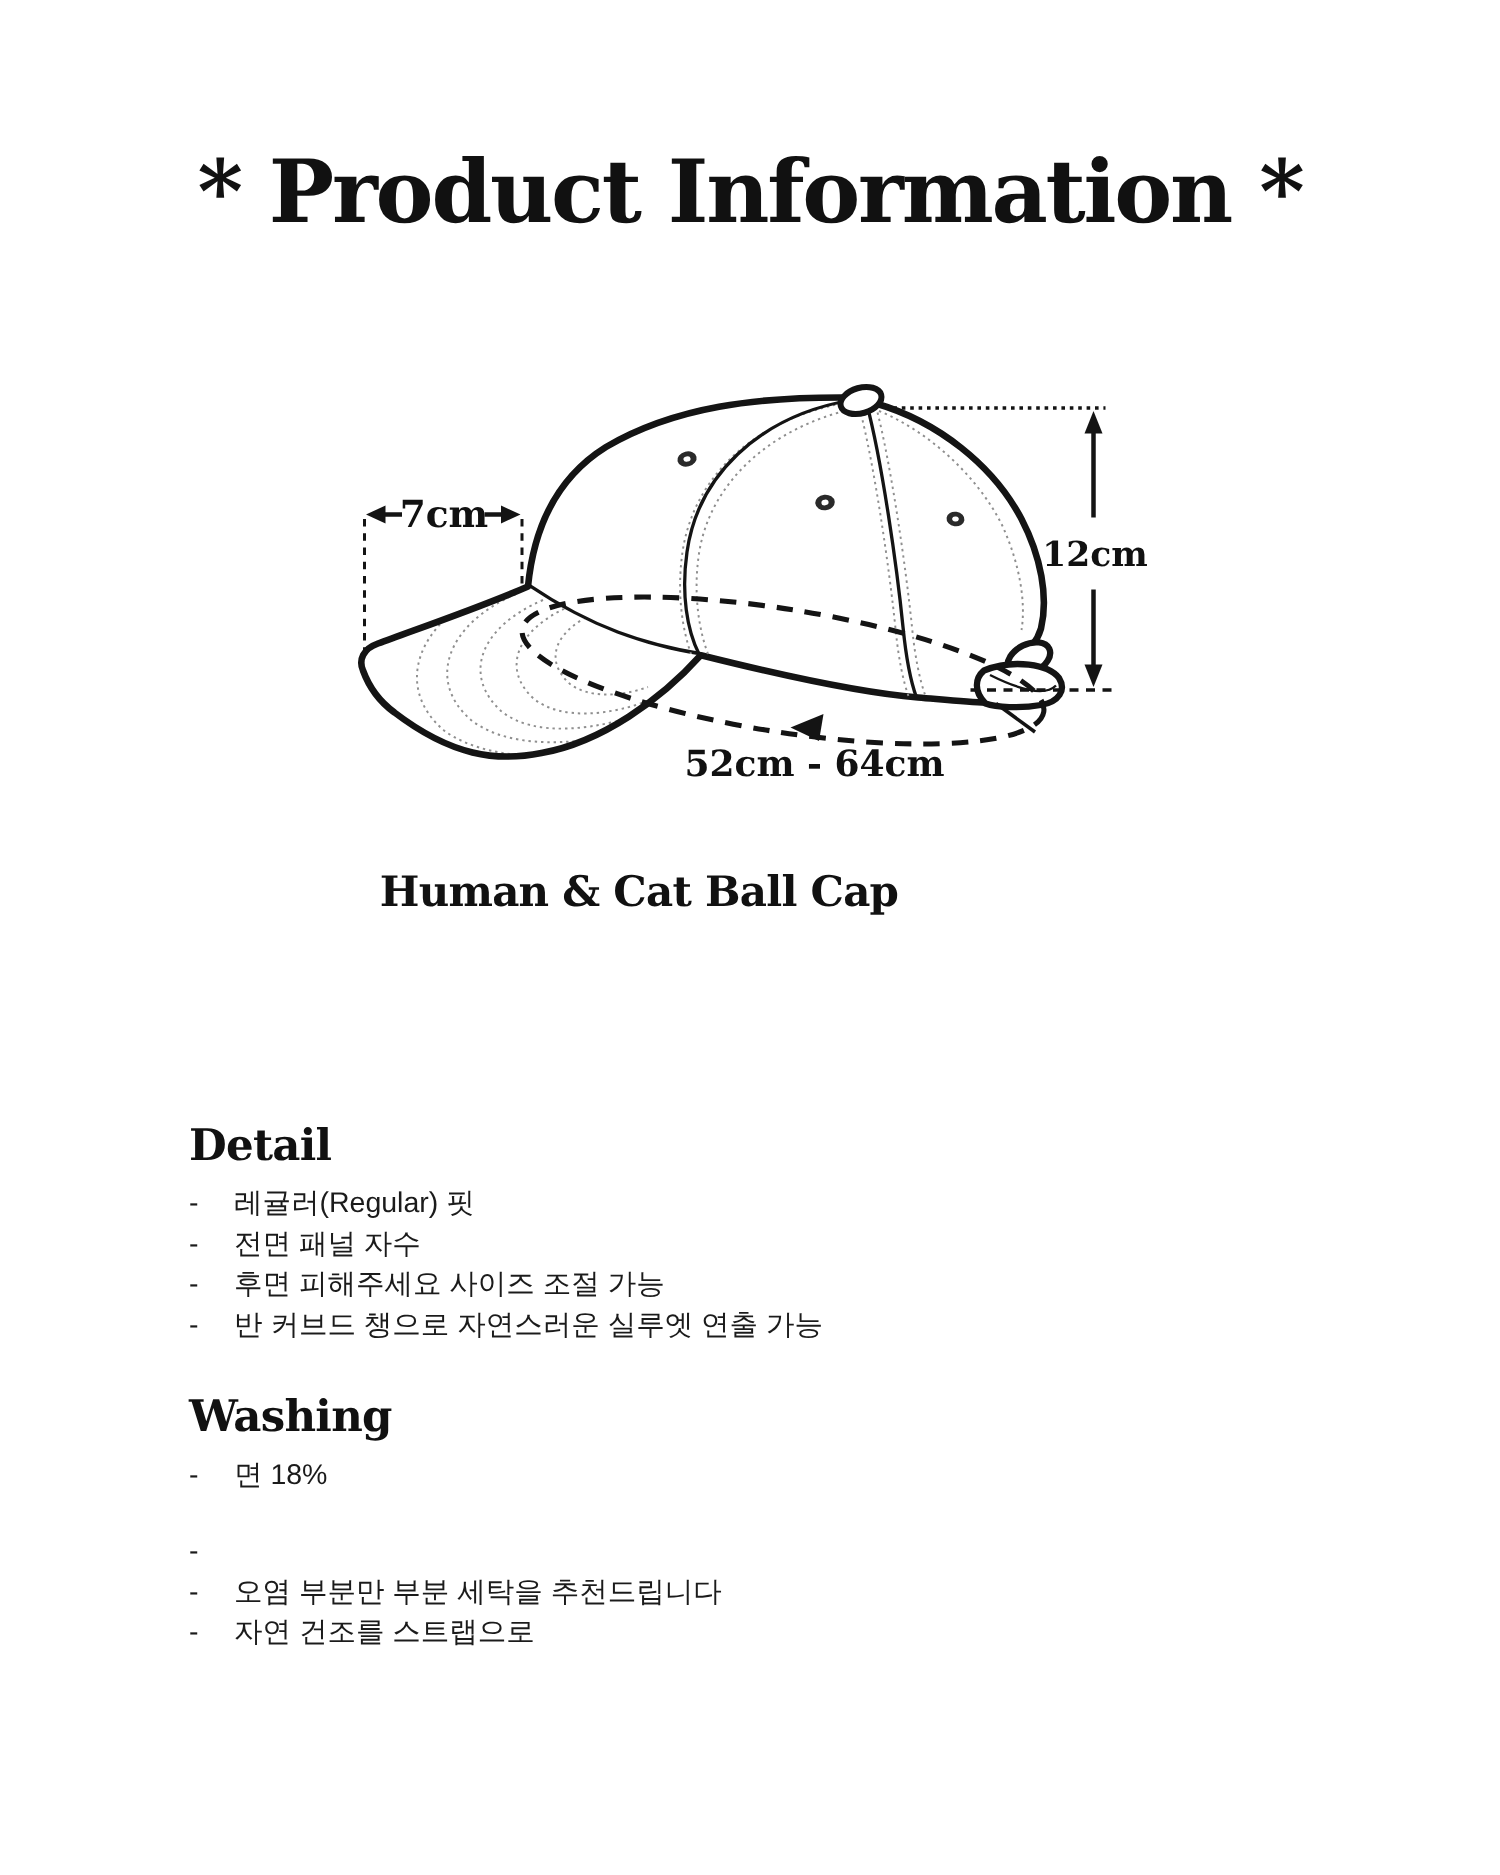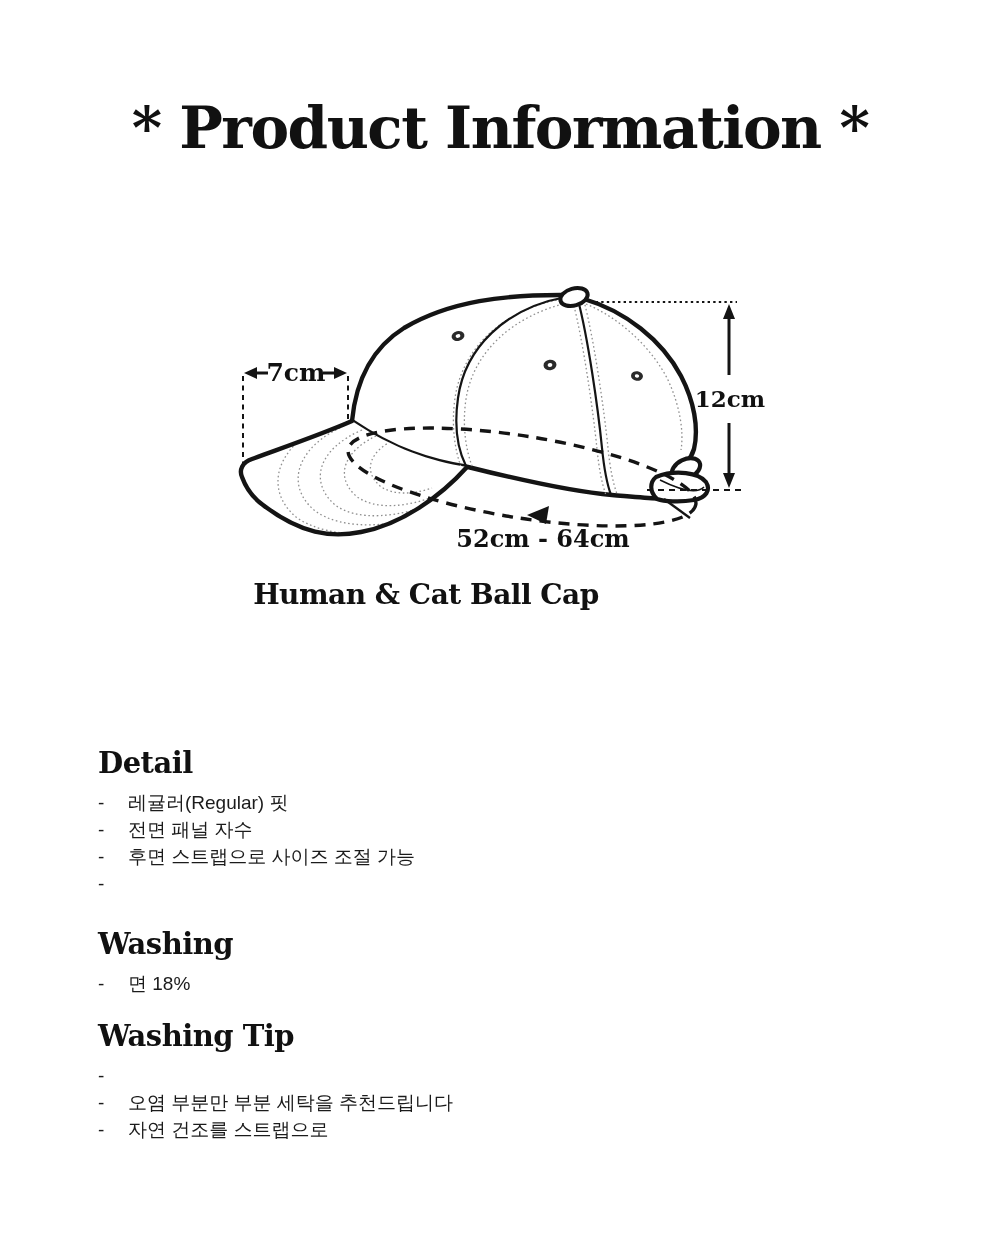--- a/index.html
+++ b/index.html
@@ -12,30 +12,30 @@
     color:#111111;
     padding-left:33px;
   }
   .title{
     position:absolute;top:94px;left:0;width:1000px;
     text-align:center;
     font-family:"DejaVu Serif","Liberation Serif",serif;
     font-weight:700;font-size:58px;letter-spacing:-1.5px;
     color:#111;white-space:nowrap;
   }
-  .cap-wrap{position:absolute;left:220px;top:273px;width:560px;height:290px;text-align:right;}
+  .cap-wrap{position:absolute;left:220px;top:243px;width:560px;height:290px;text-align:right;}
   .product-name{
     position:absolute;top:578px;left:0;width:852px;
     text-align:center;
     font-family:"DejaVu Serif","Liberation Serif",serif;
     font-weight:700;font-size:28px;letter-spacing:-0.5px;
     color:#111;
   }
   .sections{position:absolute;left:98px;top:748px;width:620px;}
-  .section{margin-bottom:32px;}
+  .section{margin-bottom:32px;margin-left:28px;}
   .section.material{margin-bottom:24px;}
   .section h2{
     margin:0 0 11px 0;
     font-family:"DejaVu Serif","Liberation Serif",serif;
     font-weight:700;font-size:29px;line-height:30px;
     letter-spacing:-0.5px;color:#111;
   }
   .item{display:flex;align-items:flex-start;font-size:19px;line-height:27px;color:#1b1b1b;}
   .item .dash{width:30px;flex:0 0 30px;color:#1b1b1b;}
   .item .txt{white-space:pre-line;max-width:480px;}
@@ -170,37 +170,37 @@
       <div class="item">
         <span class="dash">-</span>
         <span class="txt">레귤러(Regular) 핏</span>
       </div>
       <div class="item">
         <span class="dash">-</span>
         <span class="txt">전면 패널 자수</span>
       </div>
       <div class="item">
         <span class="dash">-</span>
-        <span class="txt">후면 스트랩으로 사이즈 조절 가능</span>
-      </div>
-      <div class="item">
-        <span class="dash">-</span>
+        <span class="txt">후면 피해주세요 사이즈 조절 가능</span>
+      </div>
+      <div class="item">
+        <span class="dash">-</span>
+        <span class="txt">반 커브드 챙으로 자연스러운 실루엣 연출 가능</span>
       </div>
     </div>
 
     <div class="section material">
       <h2>Washing</h2>
       <div class="item">
         <span class="dash">-</span>
         <span class="txt">면 18%</span>
       </div>
     </div>
 
     <div class="section">
-      <h2>Washing Tip</h2>
       <div class="item">
         <span class="dash">-</span>
       </div>
       <div class="item">
         <span class="dash">-</span>
         <span class="txt">오염 부분만 부분 세탁을 추천드립니다</span>
       </div>
       <div class="item">
         <span class="dash">-</span>
         <span class="txt">자연 건조를 스트랩으로</span>

